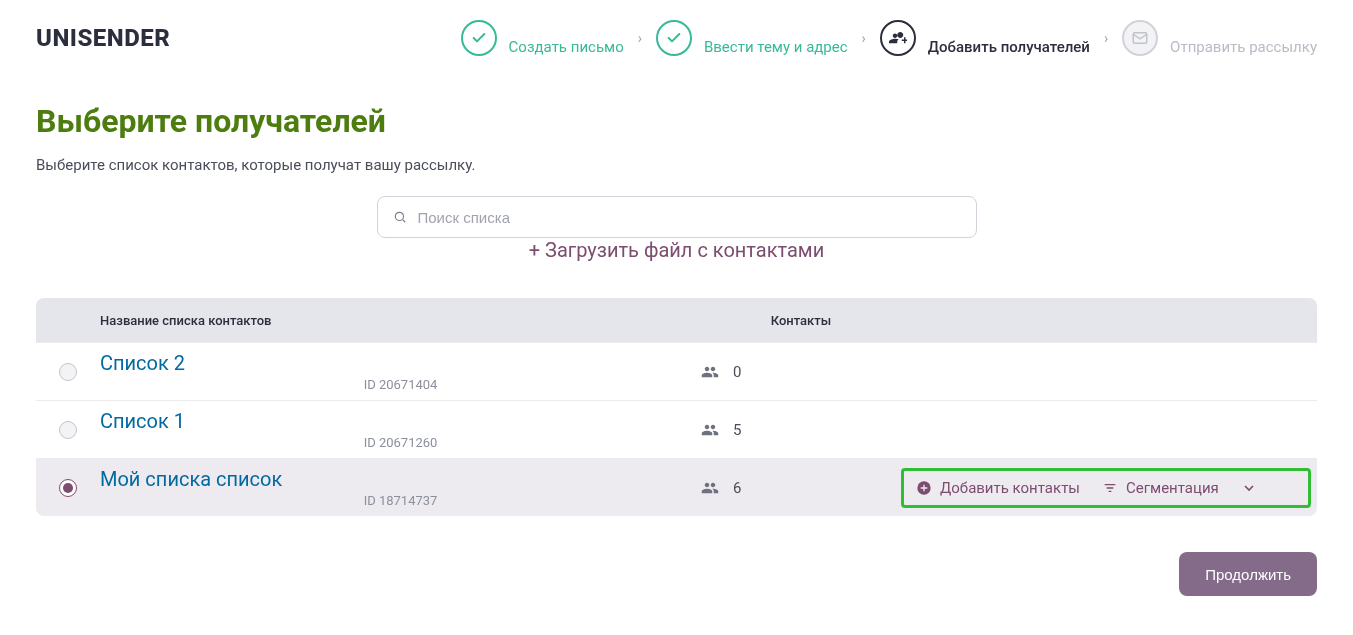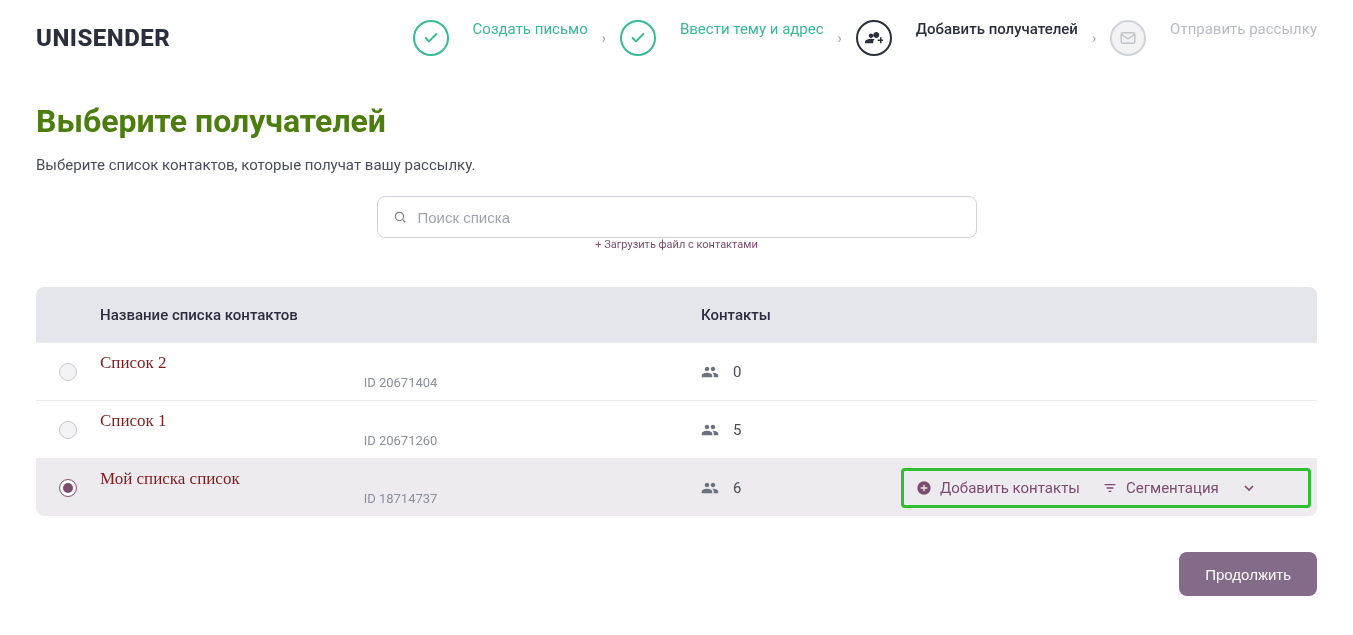--- a/index.html
+++ b/index.html
@@ -24,22 +24,22 @@
       color: #2B2E3C;
     }
     .steps {
       display: flex;
       align-items: center;
       gap: 14px;
       margin-left: auto;
     }
     .step {
       display: flex;
-      align-items: flex-start;
-      gap: 24px;
+      align-items: flex-end;
+      gap: 12px;
     }
     .step-icon {
       width: 36px;
       height: 36px;
       border-radius: 50%;
       display: flex;
       align-items: center;
       justify-content: center;
       border: 2px solid transparent;
     }
@@ -85,39 +85,39 @@
       border: 1px solid #D1D3DB;
       border-radius: 8px;
       padding: 0 16px 0 40px;
       font-size: 15px;
       color: #2B2E3C;
       outline: none;
     }
     .search-input::placeholder { color: #A0A3AF; }
     .upload-link {
       color: #7C4D6F;
-      font-size: 11px;
+      font-size: 20px;
     }
 
     .table {
       border-radius: 8px;
       overflow: hidden;
     }
     .table-header {
       display: grid;
       grid-template-columns: 64px 1fr 200px 416px;
       align-items: center;
       background: #E5E6EC;
-      height: 55px;
-      font-size: 15px;
+      height: 44px;
+      font-size: 13px;
       color: #2B2E3C;
       font-weight: 500;
     }
     .th-name { grid-column: 2; }
-    .th-contacts { grid-column: 3; }
+    .th-contacts { grid-column: 3; text-align: center; }
 
     .table-row {
       display: grid;
       grid-template-columns: 64px 1fr 200px 416px;
       align-items: center;
       min-height: 58px;
       border-top: 1px solid #EAEAEF;
       background: #fff;
       font-size: 15px;
     }
@@ -138,21 +138,21 @@
     .radio.checked::after {
       content: "";
       position: absolute;
       left: 3px;
       top: 3px;
       width: 10px;
       height: 10px;
       border-radius: 50%;
       background: #7C4D6F;
     }
-    .name-cell .list-name { font-size: 17px; color: #7f1d1d; margin-bottom: 2px; font-family: Liberation Serif, serif; }
+    .name-cell .list-name { font-size: 20px; color: #0369a1; margin-bottom: 2px; }
     .name-cell .list-id { font-size: 13px; color: #8D909C; text-align: center; }
     .contacts-cell { display: flex; align-items: center; gap: 14px; color: #4A4D5A; }
     .contacts-icon { color: #6E717E; }
 
     .actions-cell {
       display: flex;
       align-items: center;
       gap: 22px;
       justify-content: flex-start;
       padding: 8px 12px;

